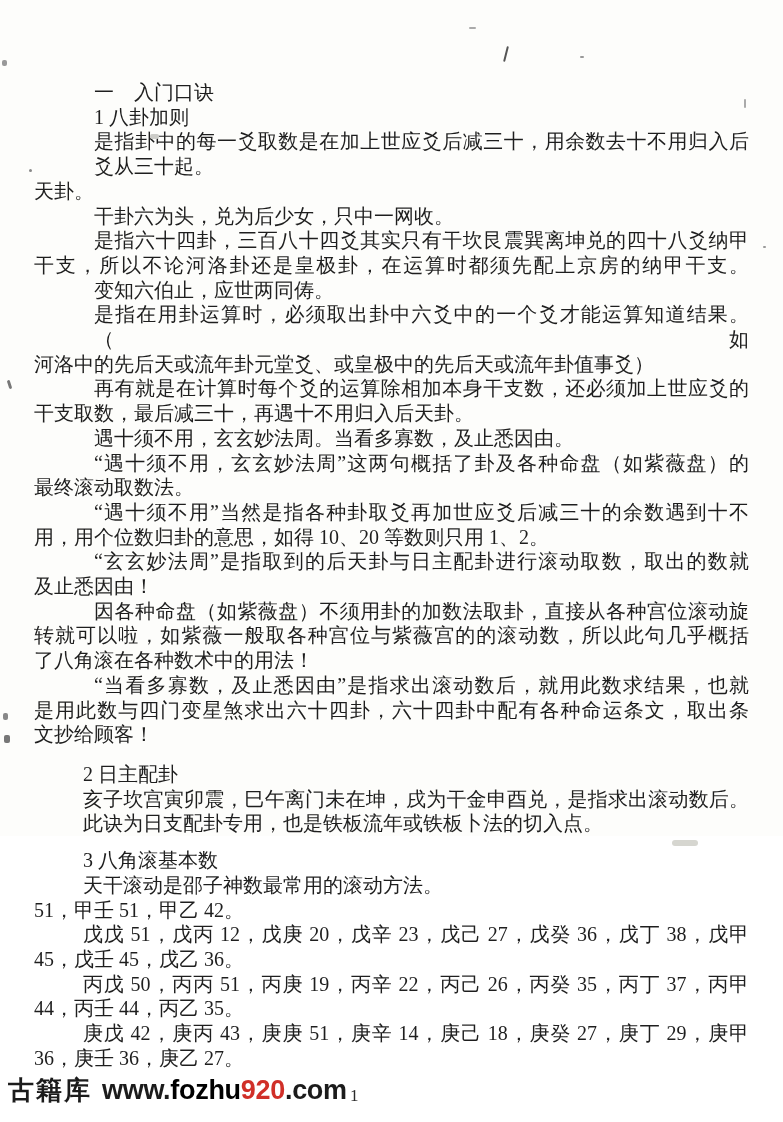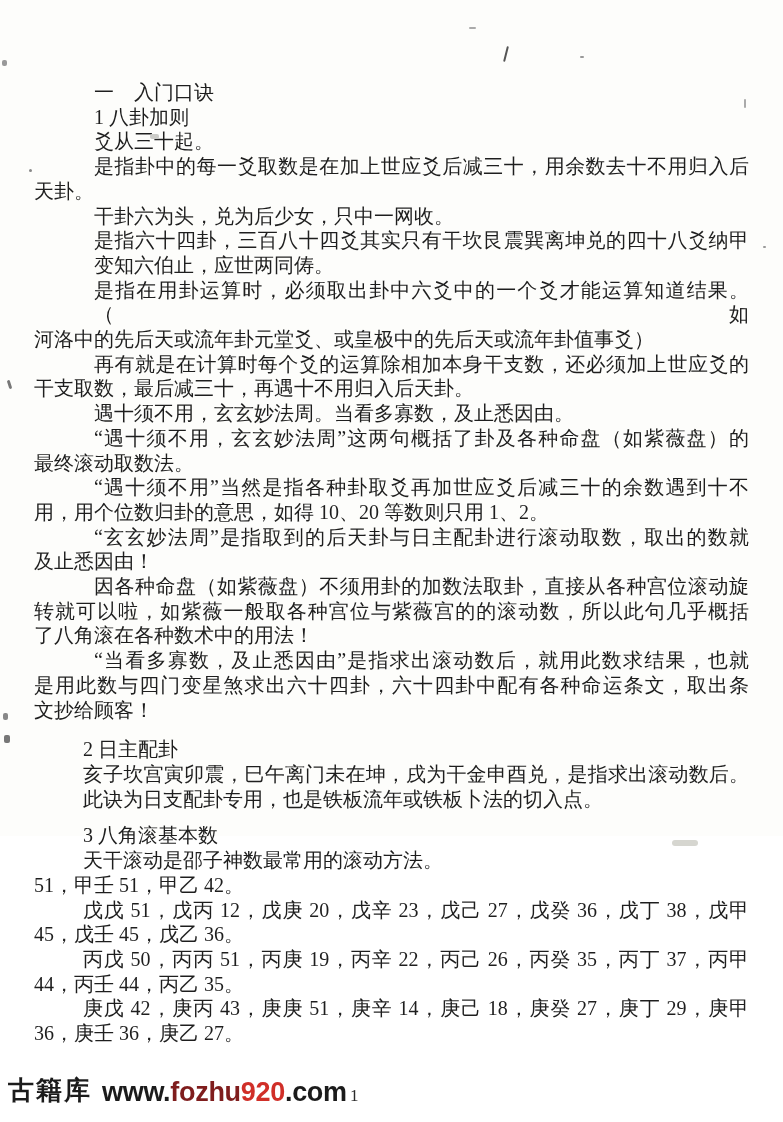--- a/index.html
+++ b/index.html
@@ -18,46 +18,47 @@
   .line{white-space:nowrap;}
   .line.ind{padding-left:54px;}
   .line.ind2{padding-left:43px;}
   .line.flush{padding-left:0;margin-left:-6px;}
   .line.j{white-space:normal;text-align:justify;text-align-last:justify;}
   .line.g1{margin-top:15px;}
   .line.g2{margin-top:12px;}
   
   .footer{
     position:absolute;left:8px;top:1072px;height:36px;
-    display:flex;align-items:flex-end;gap:10px;
+    display:flex;align-items:center;gap:10px;
     font-weight:bold;color:#1b1b1b;
   }
   .footer .lib{font-size:26px;font-family:"Liberation Serif","DejaVu Serif",serif;letter-spacing:2px;}
   .footer .url{font-size:27px;font-family:"Liberation Sans","DejaVu Sans",sans-serif;letter-spacing:-0.3px;}
   .pagenum{
     position:absolute;left:350px;top:1086px;
     font-size:17px;color:#2a2a2a;
     font-family:"Liberation Serif","DejaVu Serif",serif;
   }
   
   .spk{position:absolute;display:block;border-radius:2px;}
 </style>
 </head>
 <body>
 
 <div class="page">
 
   <div class="textblock" id="textblock">
       <div class="line ind">一　入门口诀</div>
       <div class="line ind">1 八卦加则</div>
+      <div class="line ind j">是指卦中的每一爻取数是在加上世应爻后减三十，用余数去十不用归入后</div>
       <div class="line ind">爻从三十起。</div>
-      <div class="line ind j">是指卦中的每一爻取数是在加上世应爻后减三十，用余数去十不用归入后</div>
       <div class="line flush">天卦。</div>
       <div class="line ind">干卦六为头，兑为后少女，只中一网收。</div>
       <div class="line ind j">是指六十四卦，三百八十四爻其实只有干坎艮震巽离坤兑的四十八爻纳甲</div>
+      <div class="line flush j">干支，所以不论河洛卦还是皇极卦，在运算时都须先配上京房的纳甲干支。</div>
       <div class="line ind">变知六伯止，应世两同俦。</div>
       <div class="line ind j">是指在用卦运算时，必须取出卦中六爻中的一个爻才能运算知道结果。（如</div>
       <div class="line flush">河洛中的先后天或流年卦元堂爻、或皇极中的先后天或流年卦值事爻）</div>
       <div class="line ind j">再有就是在计算时每个爻的运算除相加本身干支数，还必须加上世应爻的</div>
       <div class="line flush">干支取数，最后减三十，再遇十不用归入后天卦。</div>
       <div class="line ind">遇十须不用，玄玄妙法周。当看多寡数，及止悉因由。</div>
       <div class="line ind j">“遇十须不用，玄玄妙法周”这两句概括了卦及各种命盘（如紫薇盘）的</div>
       <div class="line flush">最终滚动取数法。</div>
       <div class="line ind j">“遇十须不用”当然是指各种卦取爻再加世应爻后减三十的余数遇到十不</div>
       <div class="line flush">用，用个位数归卦的意思，如得 10、20 等数则只用 1、2。</div>
@@ -91,18 +92,18 @@
   <i class="spk" style="left:744px;top:99px;width:2px;height:9px;background:#aaa;"></i>
   <i class="spk" style="left:763px;top:246px;width:3px;height:2px;background:#999;"></i>
   <i class="spk" style="left:8px;top:380px;width:3px;height:9px;background:#777;transform:rotate(-18deg);"></i>
   <i class="spk" style="left:3px;top:713px;width:5px;height:7px;background:#888;"></i>
   <i class="spk" style="left:4px;top:735px;width:6px;height:8px;background:#777;"></i>
   <i class="spk" style="left:672px;top:840px;width:26px;height:6px;background:#d6d6d0;border-radius:3px;"></i>
   <i class="spk" style="left:2px;top:60px;width:5px;height:6px;background:#999;"></i>
 
   <div class="footer">
     <span class="lib">古籍库</span>
-    <span class="url"><span>www.</span><span style="color: #7f1d1d;">fozhu</span><span style="color: rgb(208, 47, 40);">920</span><span>.com</span></span>
+    <span class="url"><span>www.</span><span style="color: #000000;">fozhu</span><span style="color: rgb(208, 47, 40);">920</span><span>.com</span></span>
   </div>
 
   <div class="pagenum">1</div>
 
 </div>
 
 </body></html>

